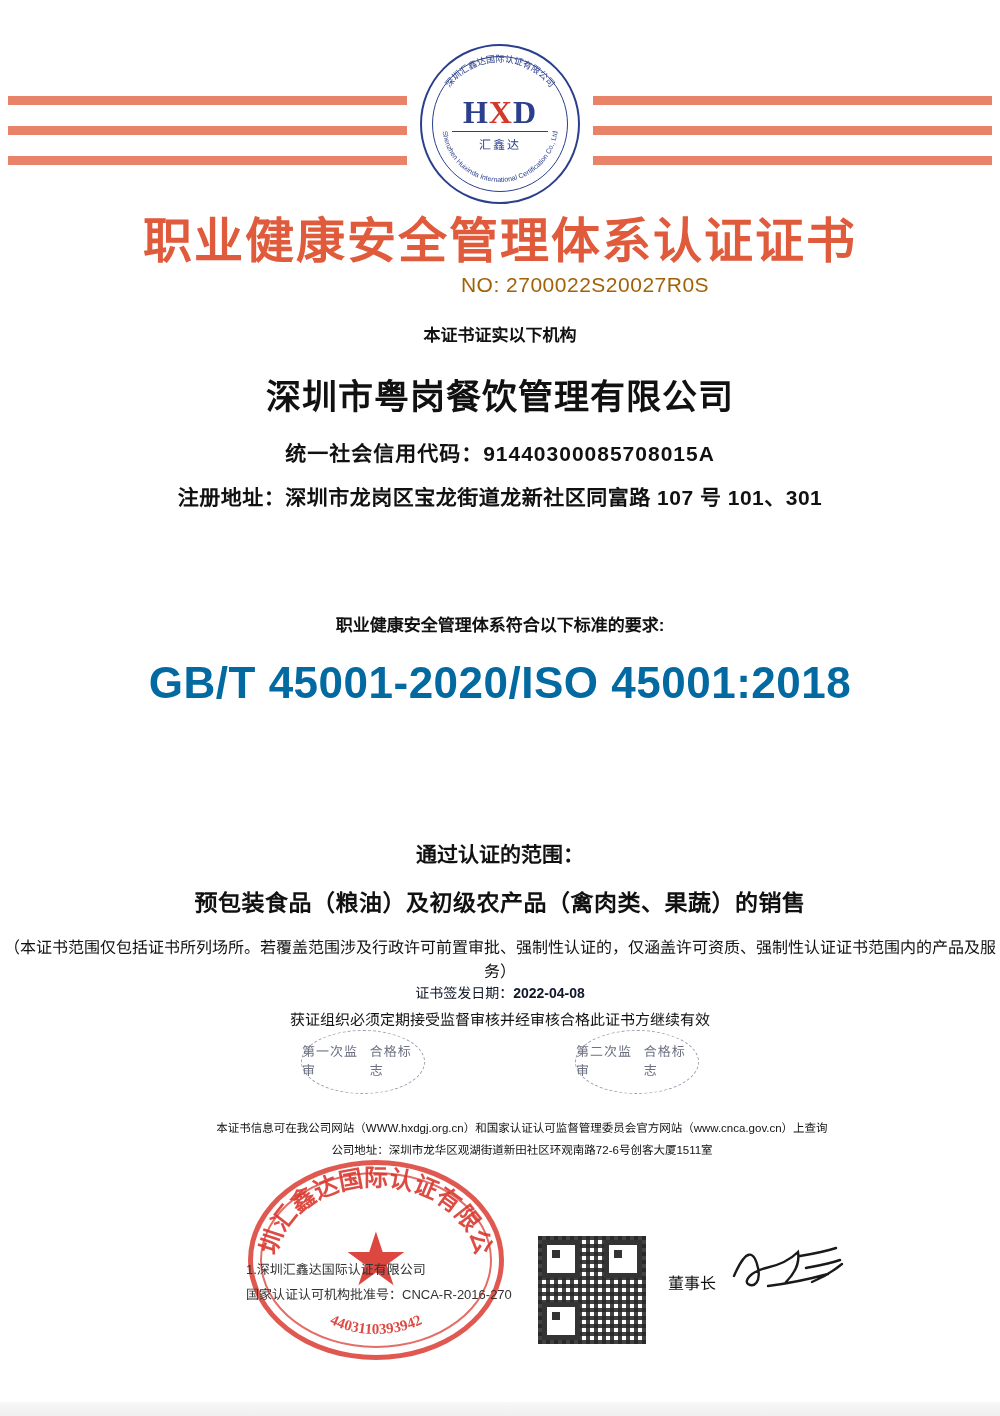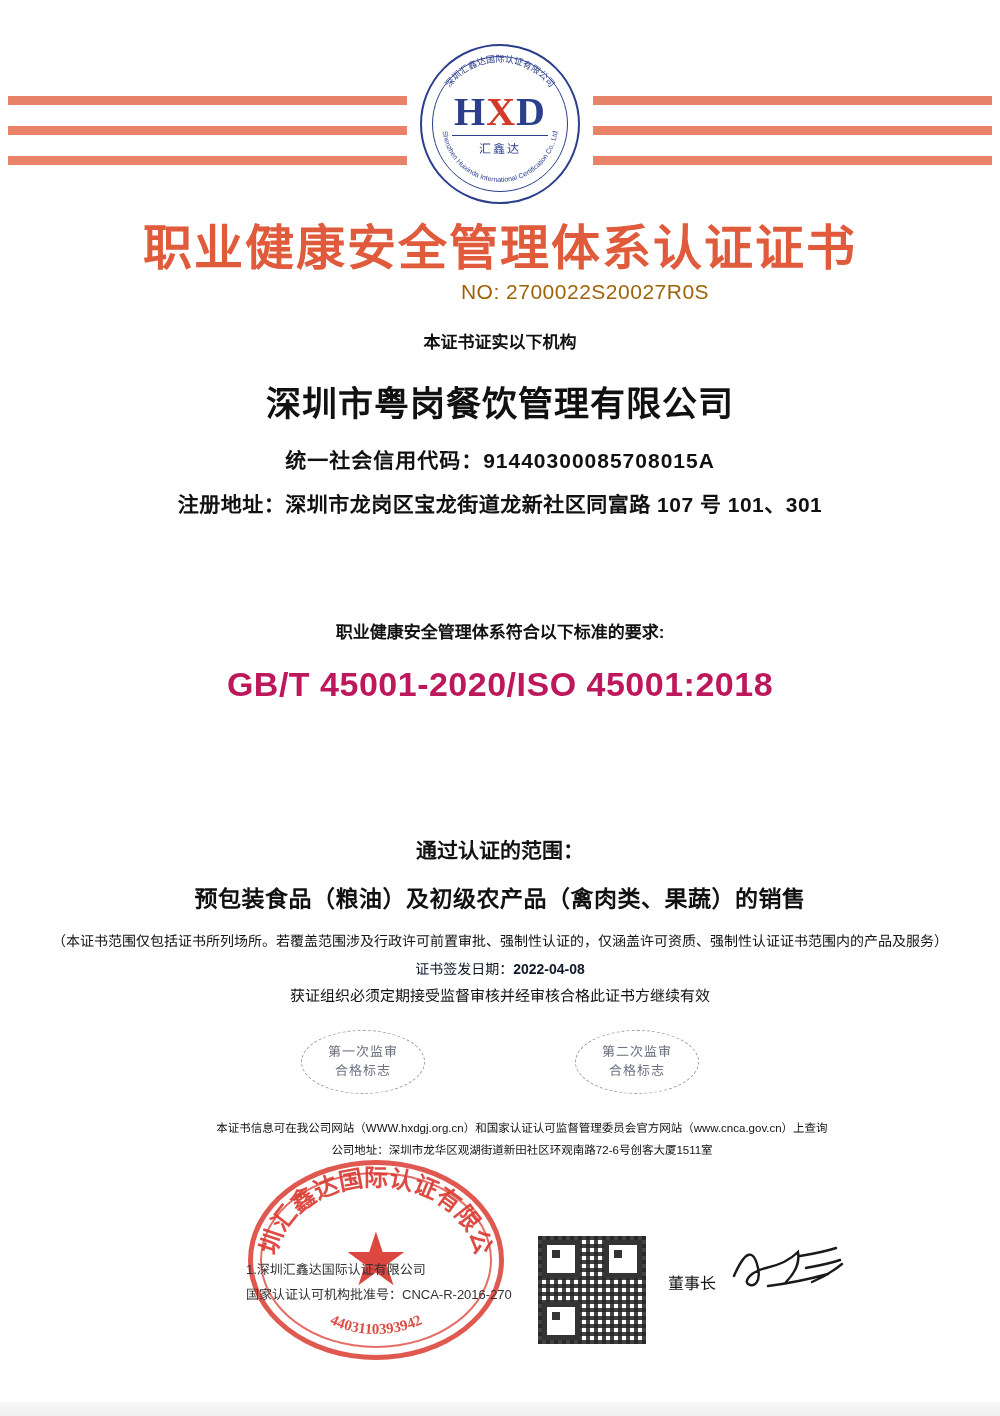--- a/index.html
+++ b/index.html
@@ -68,21 +68,21 @@
     border-radius: 50%;
   }
   .logo-core {
     position: absolute;
     left: 50%; top: 50%;
     transform: translate(-50%, -50%);
     text-align: center;
     width: 130px;
   }
   .logo-core .hxd {
-    font-size: 40px;
+    font-size: 32px;
     font-weight: bold;
     letter-spacing: 1px;
     color: #2b3f8c;
     line-height: 1;
     font-family: "Liberation Serif", serif;
   }
   .logo-core .hxd .red { color: #d13a2a; }
   .logo-core .cn {
     margin-top: 3px;
     font-size: 12px;
@@ -104,21 +104,21 @@
     fill: #2b3f8c;
     font-family: "Liberation Sans", sans-serif;
   }
   .arc-text text.small {
     font-size: 7px;
   }
 
   
   .content {
     position: absolute;
-    top: 222px;
+    top: 215px;
     left: 0; right: 0;
     text-align: center;
   }
   .cert-title {
     font-size: 49px;
     font-weight: bold;
     color: #e05a3c;
     letter-spacing: 2px;
     font-family: "DejaVu Sans", "Liberation Sans", sans-serif;
     line-height: 1.1;
@@ -161,44 +161,43 @@
     margin-bottom: 14px;
   }
   .std-intro {
     font-size: 17px;
     font-weight: bold;
     color: #111;
     margin-top: 100px;
     margin-bottom: 22px;
   }
   .std-name {
-    font-size: 34px;
-    font-weight: bold;
-    color: #be185d;
+    font-size: 44px;
+    font-weight: bold;
+    color: #0369a1;
     letter-spacing: 0.5px;
     margin-bottom: 26px;
   }
   .scope-intro {
     font-size: 21px;
     font-weight: bold;
     color: #111;
     margin-top: 130px;
     margin-bottom: 16px;
   }
   .scope-text {
     font-size: 23px;
     font-weight: bold;
     color: #111;
     letter-spacing: 0.5px;
     margin-bottom: 16px;
   }
   .note {
-    font-size: 14px;
-    color: #111;
-    margin-bottom: 8px;
+    font-size: 16px;
+    color: #111;
   }
   .issue {
     font-size: 14px;
     color: #0f172a;
     margin-bottom: 6px;
   }
   .issue b { font-weight: bold; }
   .valid {
     font-size: 14px;
     color: #111;
@@ -218,21 +217,21 @@
     display: flex;
     justify-content: center;
     gap: 150px;
   }
   .stamp {
     width: 122px;
     height: 62px;
     border-radius: 50%;
     border: 1px dashed #9aa0b0;
     display: flex;
-    flex-direction: column;
+    flex-direction: row;
     align-items: center;
     justify-content: center;
     color: #6b7180;
     font-size: 13px;
     line-height: 1.45;
     letter-spacing: 1px;
     background: transparent;
   }
 
   

